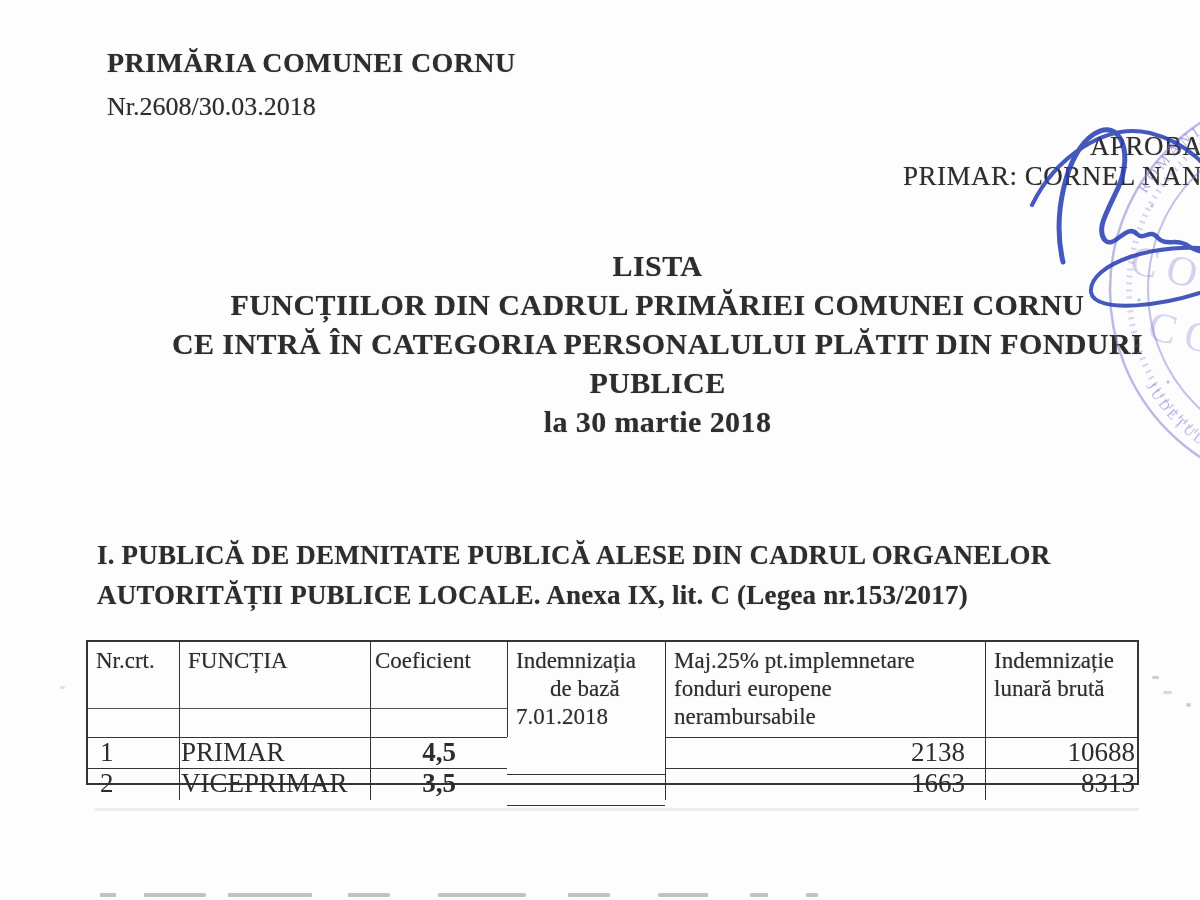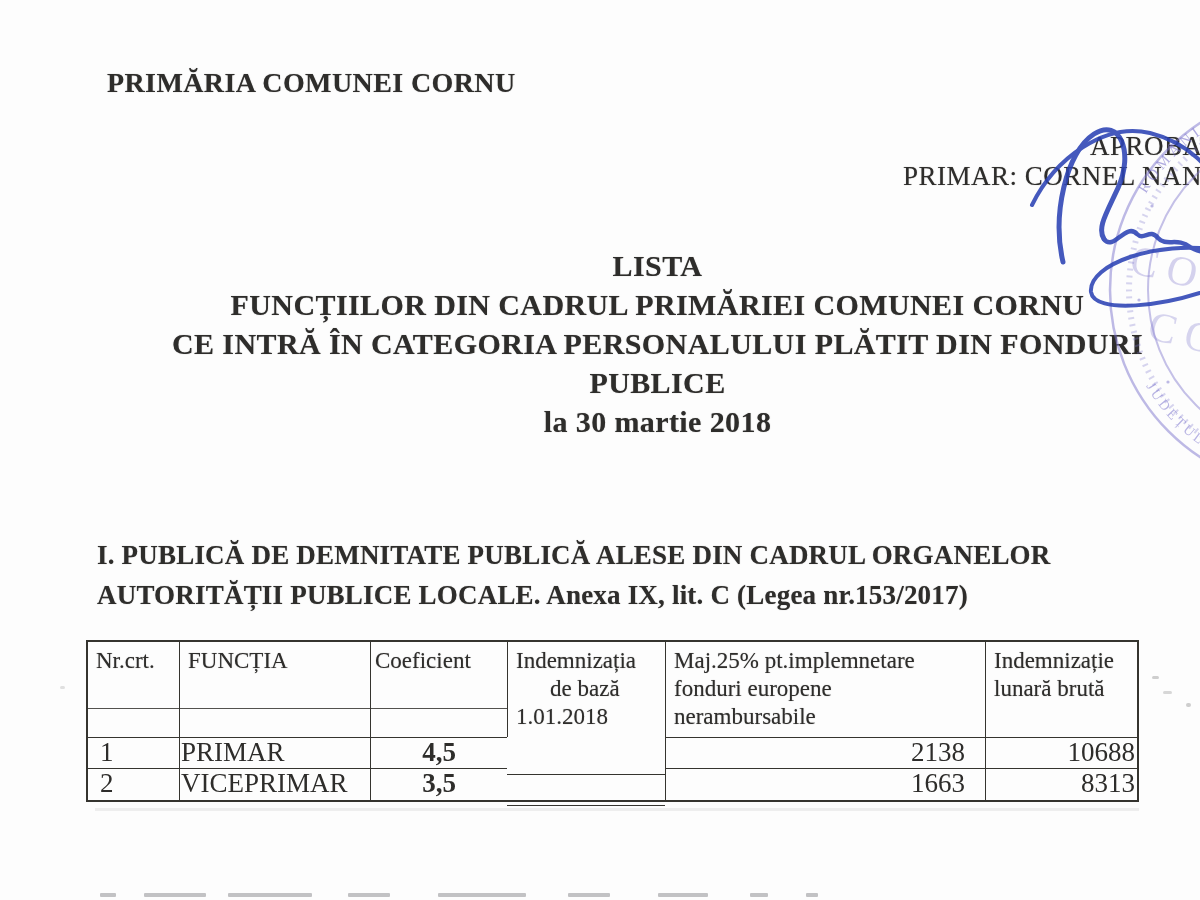--- a/index.html
+++ b/index.html
@@ -10,36 +10,36 @@
   html,body{margin:0;padding:0;background:#e8e8e8;}
   .page{
     position:relative;width:1200px;height:900px;overflow:hidden;
     background:var(--paper);
     font-family:"Liberation Serif","DejaVu Serif",serif;
     color:var(--ink);
   }
   .page *{box-sizing:border-box;}
   .txt{position:absolute;white-space:nowrap;text-shadow:0 0 1px rgba(46,45,43,.45);}
   
-  .lh-org{left:107px;top:67px;font-size:28px;font-weight:bold;letter-spacing:.4px;}
+  .lh-org{left:107px;top:47px;font-size:28px;font-weight:bold;letter-spacing:.4px;}
   .lh-nr{left:107px;top:92px;font-size:26px;}
   
   .ap1{left:1090px;top:131px;font-size:27px;letter-spacing:.5px;}
   .ap2{left:903px;top:161px;font-size:27px;letter-spacing:.5px;}
   
   .title{
     position:absolute;left:60px;top:246px;width:1195px;text-align:center;
     font-weight:bold;font-size:30px;line-height:39px;letter-spacing:.4px;
     text-shadow:0 0 1px rgba(46,45,43,.45);
   }
   
   .sec1{left:97px;top:540px;font-size:27px;font-weight:bold;letter-spacing:.2px;}
   .sec2{left:97px;top:580px;font-size:27px;font-weight:bold;letter-spacing:.2px;}
   
-  .table{position:absolute;left:86px;top:640px;width:1053px;height:162px;border:2px solid var(--border);}
+  .table{position:absolute;left:86px;top:640px;width:1053px;height:145px;border:2px solid var(--border);}
   .grid{display:grid;width:1049px;height:158px;grid-template-columns:91px 191px 137px 158px 320px 152px;grid-template-rows:95px 31px 32px;}
   .c{border-left:1.5px solid var(--border);border-top:1.5px solid var(--border);overflow:hidden;font-size:27px;line-height:29px;}
   .c.fc{border-left:none;}
   .c.fr{border-top:none;}
   .hc{font-size:23px;line-height:28px;padding:5px 4px 0 8px;}
   .hl{text-shadow:0 0 1px rgba(46,45,43,.45);}
   .ind1{padding-left:34px;}
   .cell-nr{padding-left:12px;}
   .cell-f{padding-left:1px;}
   .cell-co{text-align:center;font-weight:bold;}
@@ -54,20 +54,21 @@
   .frag{position:absolute;height:4px;background:rgba(60,60,65,.30);border-radius:1px;}
   .smudge{position:absolute;left:95px;top:808px;width:1044px;height:3px;background:rgba(0,0,0,.06);}
   .speck{position:absolute;background:rgba(40,40,40,.22);border-radius:2px;}
 </style>
 </head>
 <body>
 
 <div class="page">
 
   <div class="txt lh-org">PRIMĂRIA COMUNEI CORNU</div>
+  <div class="txt lh-nr">Nr.2608/30.03.2018</div>
 
   <div class="txt ap1">APROBAT</div>
   <div class="txt ap2">PRIMAR: CORNEL NANU</div>
 
   <div class="title">
     <div>LISTA</div>
     <div>FUNCȚIILOR DIN CADRUL PRIMĂRIEI COMUNEI CORNU</div>
     <div>CE INTRĂ ÎN CATEGORIA PERSONALULUI PLĂTIT DIN FONDURI</div>
     <div>PUBLICE</div>
     <div>la 30 martie 2018</div>
@@ -84,21 +85,21 @@
       </div>
       <div class="c fr hc">
         <div class="hl">FUNCȚIA</div>
       </div>
       <div class="c fr hc" style="padding-left:4px;">
         <div class="hl">Coeficient</div>
       </div>
       <div class="c fr hc">
         <div class="hl">Indemnizația</div>
         <div class="hl ind1">de bază</div>
-        <div class="hl">1.01.2018</div>
+        <div class="hl">7.01.2018</div>
       </div>
       <div class="c fr hc">
         <div class="hl">Maj.25% pt.implemnetare</div>
         <div class="hl">fonduri europene</div>
         <div class="hl">nerambursabile</div>
       </div>
       <div class="c fr hc">
         <div class="hl">Indemnizație</div>
         <div class="hl">lunară brută</div>
       </div>

